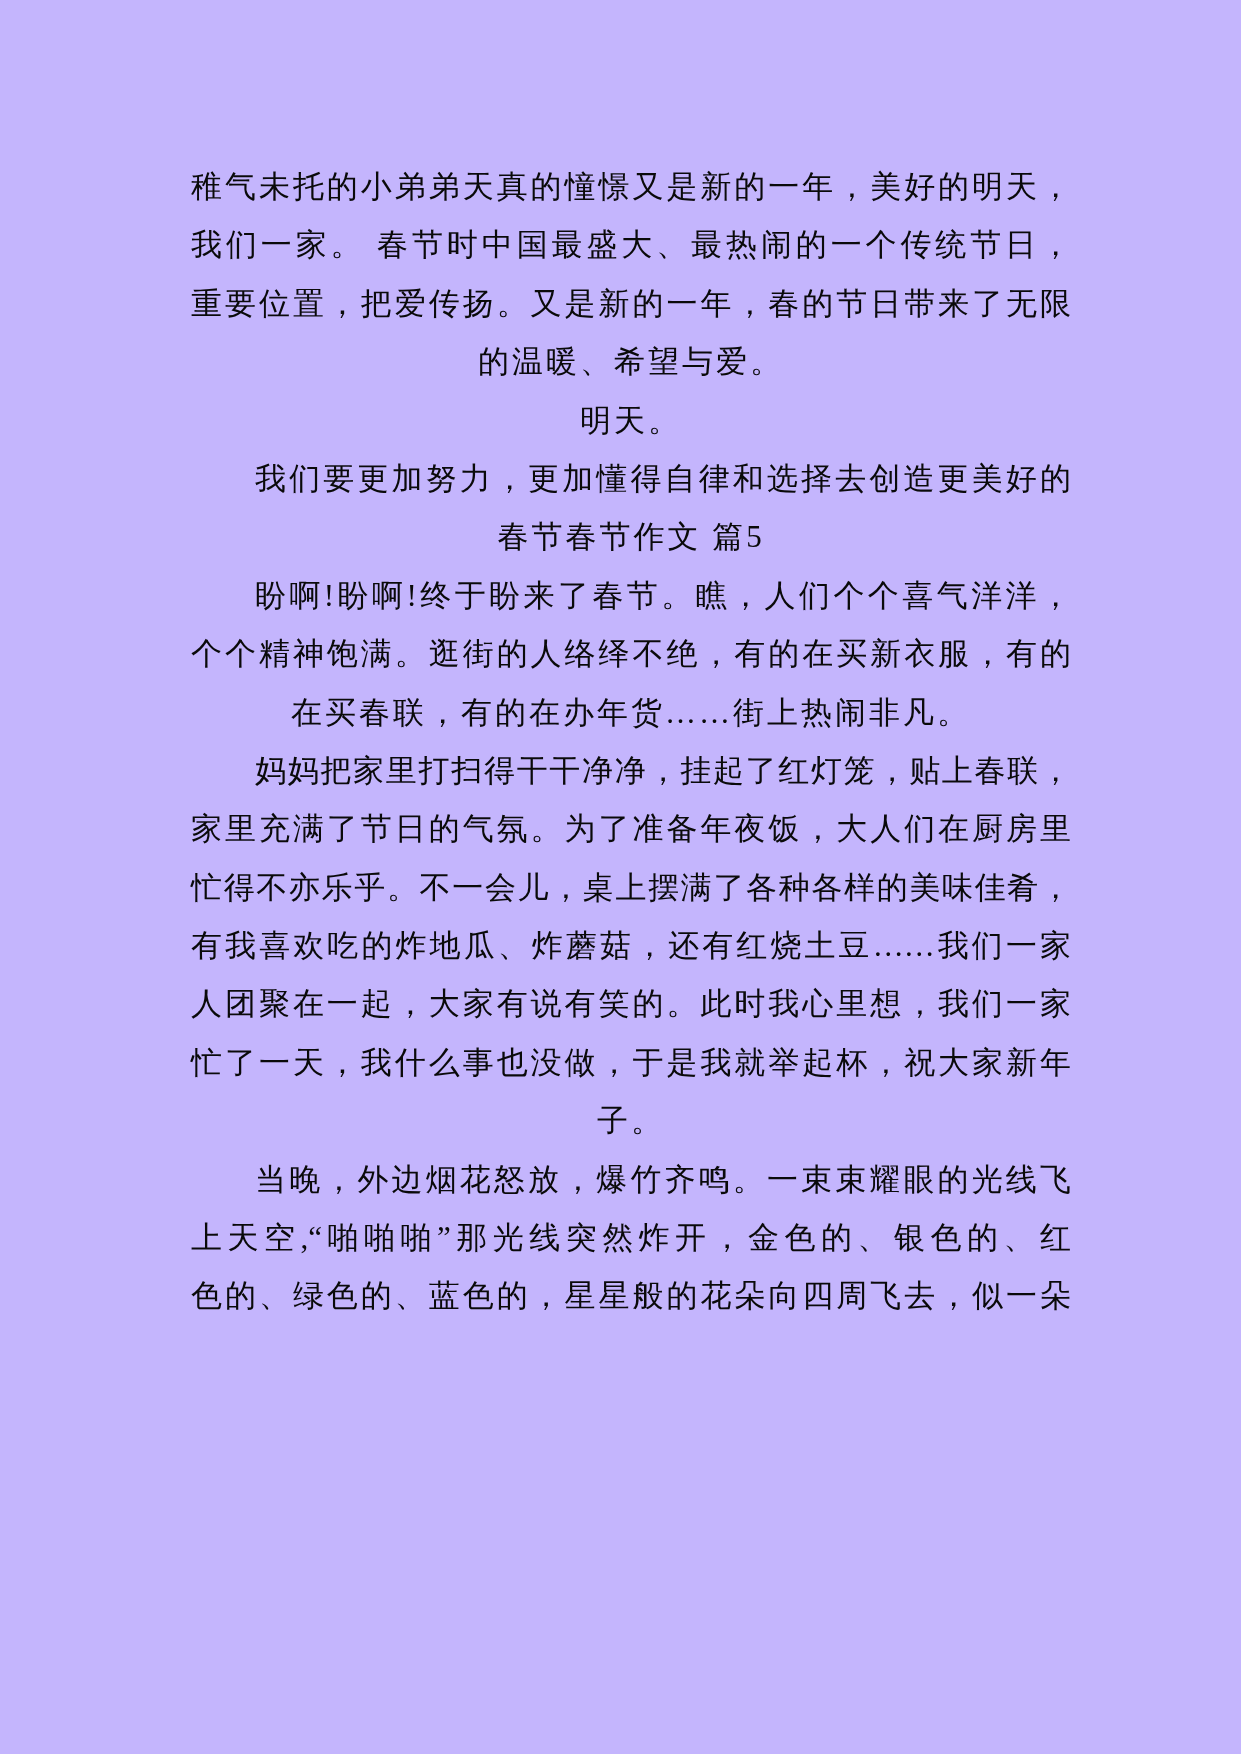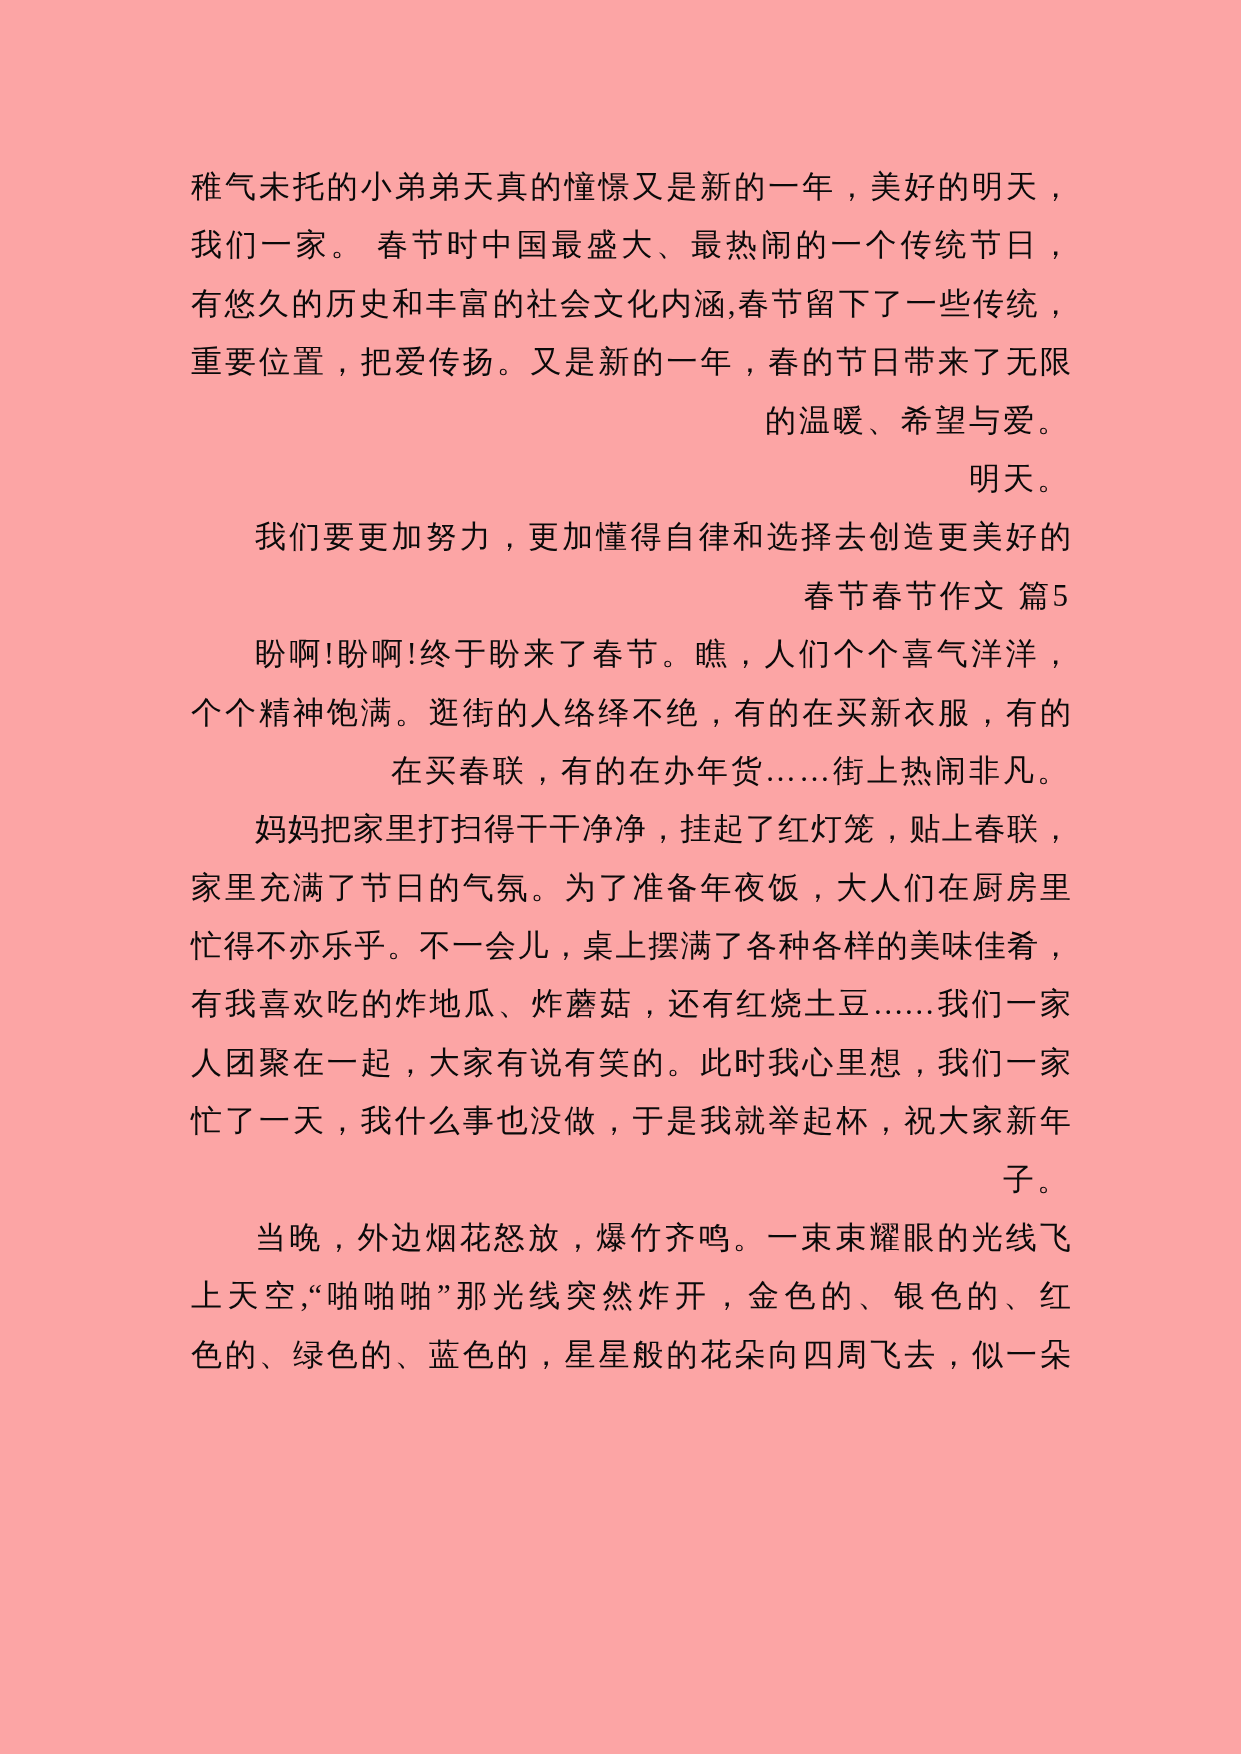--- a/index.html
+++ b/index.html
@@ -4,38 +4,38 @@
 <style>
   html, body {
     margin: 0;
     padding: 0;
     background: #ffffff;
   }
   .page {
     position: relative;
     width: 1241px;
     height: 1754px;
-    background: #fca5a5;
+    background: #c4b5fd;
     overflow: hidden;
     font-family: "Liberation Serif", serif;
     color: #000000;
   }
   .text-block {
     position: absolute;
     left: 191px;
     top: 158px;
     width: 880px;
   }
   .line {
     font-size: 31px;
     line-height: 58.4px;
     height: 58.4px;
     white-space: nowrap;
     letter-spacing: 3px;
-    text-align: right;
+    text-align: center;
     color: #0a0a0a;
     font-weight: 400;
   }
   
   .line.fill {
     white-space: normal;
     letter-spacing: 0;
     text-align: justify;
     text-align-last: justify;
     text-justify: inter-character;
@@ -47,21 +47,20 @@
     width: 816px;
   }
 </style>
 </head>
 <body>
 
 <div class="page">
   <div class="text-block">
     <div class="line fill">稚气未托的小弟弟天真的憧憬又是新的一年，美好的明天，</div>
     <div class="line fill">我们一家。 春节时中国最盛大、最热闹的一个传统节日，</div>
-    <div class="line fill">有悠久的历史和丰富的社会文化内涵,春节留下了一些传统，</div>
     <div class="line fill">重要位置，把爱传扬。又是新的一年，春的节日带来了无限</div>
     <div class="line">的温暖、希望与爱。</div>
     <div class="line">明天。</div>
     <div class="line fill indent">我们要更加努力，更加懂得自律和选择去创造更美好的</div>
     <div class="line">春节春节作文 篇5</div>
     <div class="line fill indent">盼啊!盼啊!终于盼来了春节。瞧，人们个个喜气洋洋，</div>
     <div class="line fill">个个精神饱满。逛街的人络绎不绝，有的在买新衣服，有的</div>
     <div class="line">在买春联，有的在办年货……街上热闹非凡。</div>
     <div class="line fill indent">妈妈把家里打扫得干干净净，挂起了红灯笼，贴上春联，</div>
     <div class="line fill">家里充满了节日的气氛。为了准备年夜饭，大人们在厨房里</div>

